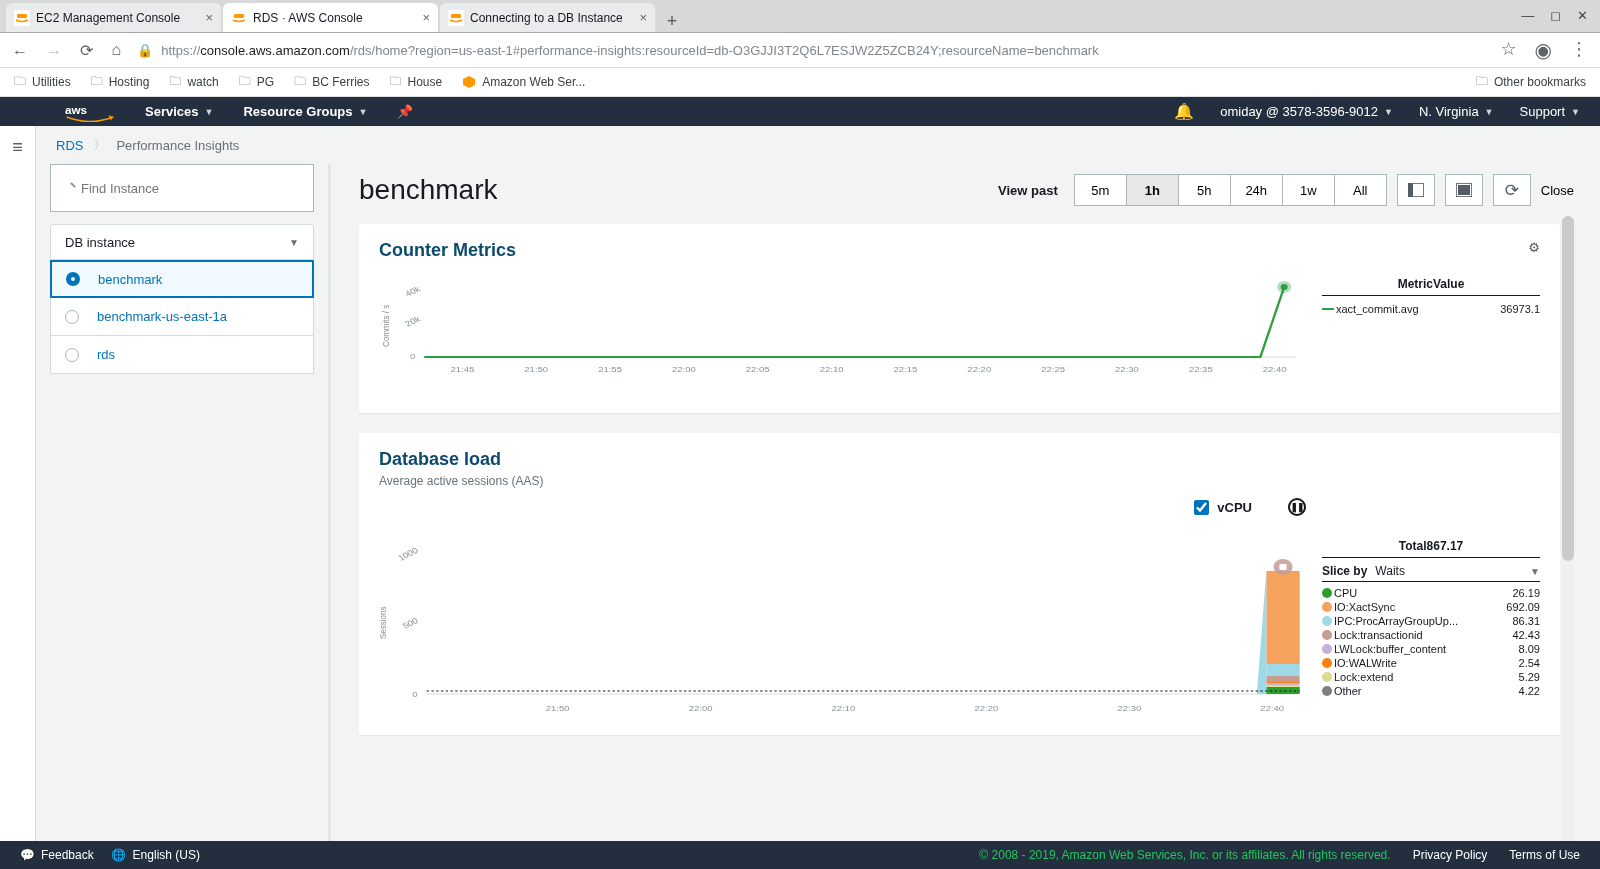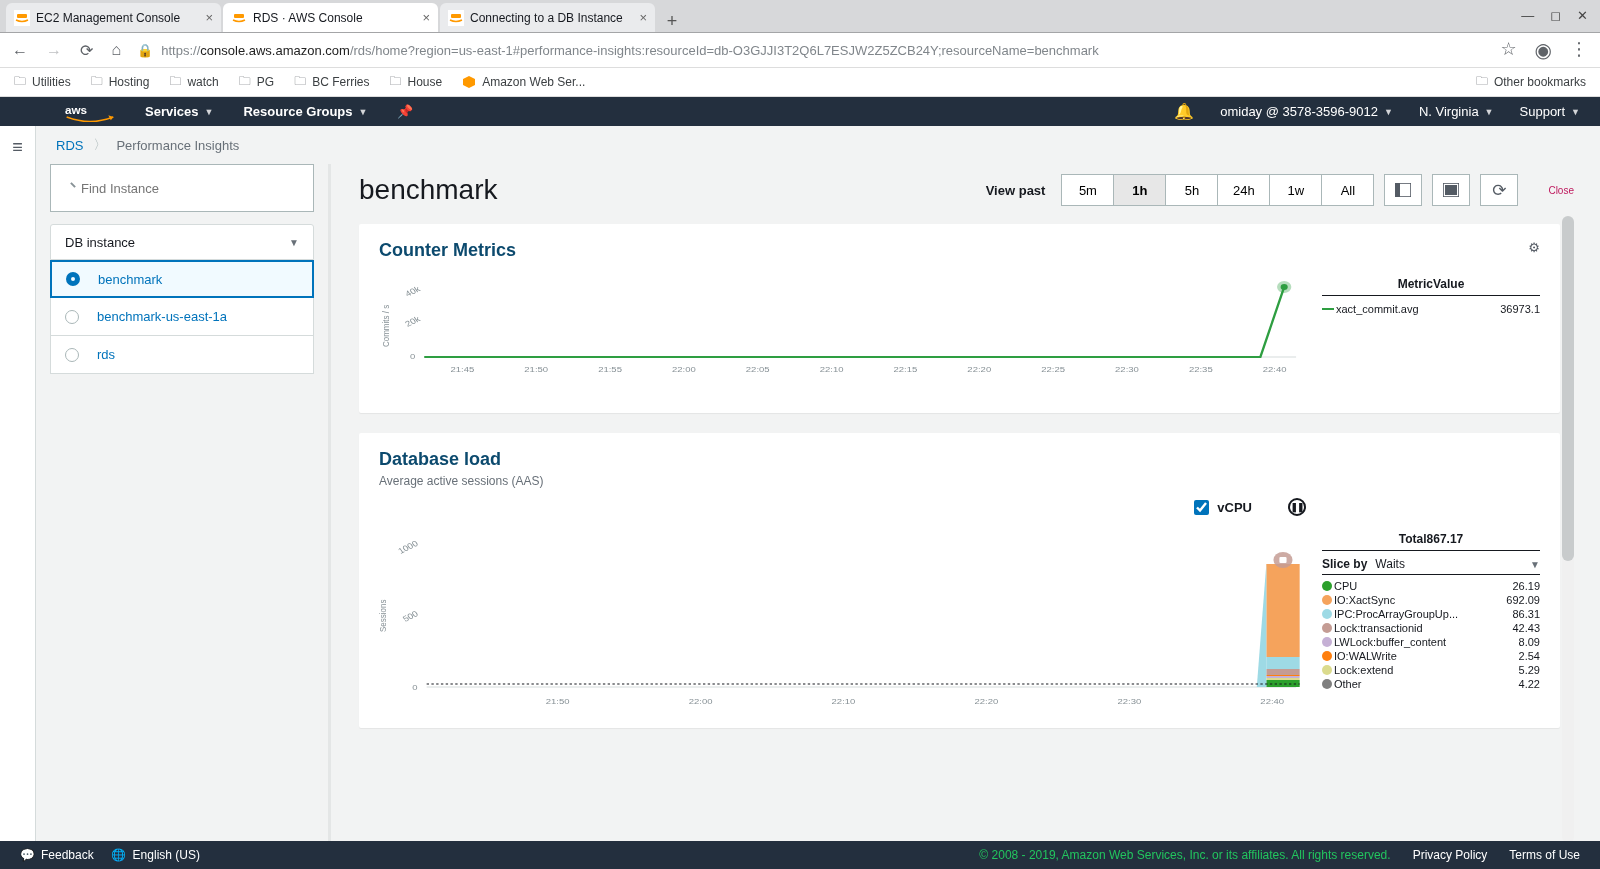--- a/index.html
+++ b/index.html
@@ -58,38 +58,38 @@
 .content-scroll-thumb{width:100%;height:55%;background:#c8cbcc;border-radius:6px}
 .page-head{display:flex;align-items:center;justify-content:space-between;height:52px;margin-bottom:8px}
 .page-title{font-size:28px;font-weight:400;color:#16191f}
 .toolbar{display:flex;align-items:center;gap:10px}
 .viewpast{font-size:13px;color:#16191f;margin-right:6px;font-weight:600}
 .seg{display:flex}
 .seg button{height:32px;min-width:53px;border:1px solid #aab7b8;background:#fff;font-size:13px;cursor:pointer;margin-left:-1px}
 .seg button:first-child{margin-left:0}
 .seg button.active{background:#e7e7e7;font-weight:600}
 .icon-btn{height:32px;width:38px;border:1px solid #aab7b8;background:#fff;display:flex;align-items:center;justify-content:center;cursor:pointer}
-.close-link{color:#be185d;font-size:10px;cursor:pointer;margin-left:20px}
+.close-link{color:#000000;font-size:13px;cursor:pointer;margin-left:0}
 
 .panel{background:#fff;border-radius:2px;margin-bottom:20px;box-shadow:0 1px 1px rgba(0,0,0,.06);position:relative;margin-right:14px}
 .panel-head{padding:16px 20px 10px;display:flex;justify-content:space-between;align-items:flex-start}
 .panel-title{font-size:18px;font-weight:600;color:#0c4a6e}
 .panel-sub{font-size:12px;color:#687078;margin-top:4px}
 .gear{color:#545b64;cursor:pointer}
 .chart-body{padding:6px 20px 16px;display:flex}
 .chart-svg{flex:1}
 .legend{width:232px;padding-left:14px;font-size:12px}
 .legend-head{display:flex;justify-content:center;font-weight:700;border-bottom:1px solid #16191f;padding-bottom:4px;margin-bottom:6px}
 .legend-row{display:flex;align-items:center;gap:2px;padding:1px 0;font-size:11px}
 .legend-row .sw{width:10px;height:10px;border-radius:50%;flex:0 0 10px}
 .legend-row .name{flex:1;white-space:nowrap;overflow:hidden;text-overflow:ellipsis}
 .legend-row .val{text-align:right}
 .sliceby{display:flex;align-items:center;gap:8px;margin:3px 0 4px;font-size:12px;border-bottom:1px solid #16191f;padding-bottom:3px}
 .sliceby b{font-weight:700}
-.vcpu-ctrl{display:flex;align-items:center;gap:8px;justify-content:flex-end;padding-right:254px;margin-bottom:10px}
+.vcpu-ctrl{display:flex;align-items:center;gap:8px;justify-content:flex-end;padding-right:254px;margin-bottom:17px}
 .vcpu-ctrl input{accent-color:#0073bb;width:15px;height:15px}
 .pause{width:18px;height:18px;border:2px solid #16191f;border-radius:50%;display:flex;align-items:center;justify-content:center;font-size:9px;font-weight:900;letter-spacing:-1px}
 
 .footer{position:absolute;bottom:0;left:0;right:0;height:28px;background:#232f3e;color:#ccc;display:flex;align-items:center;padding:0 20px;font-size:12px;justify-content:space-between}
 .footer-left{display:flex;gap:18px;align-items:center}
 .footer-left span{display:flex;align-items:center;gap:6px;color:#fff;cursor:pointer}
 .footer-right{display:flex;gap:22px;align-items:center}
 .footer-right a{color:#fff;text-decoration:none}
 .footer-right .copy{color:#22c55e}
 .chevd{font-size:10px;color:#687078}

